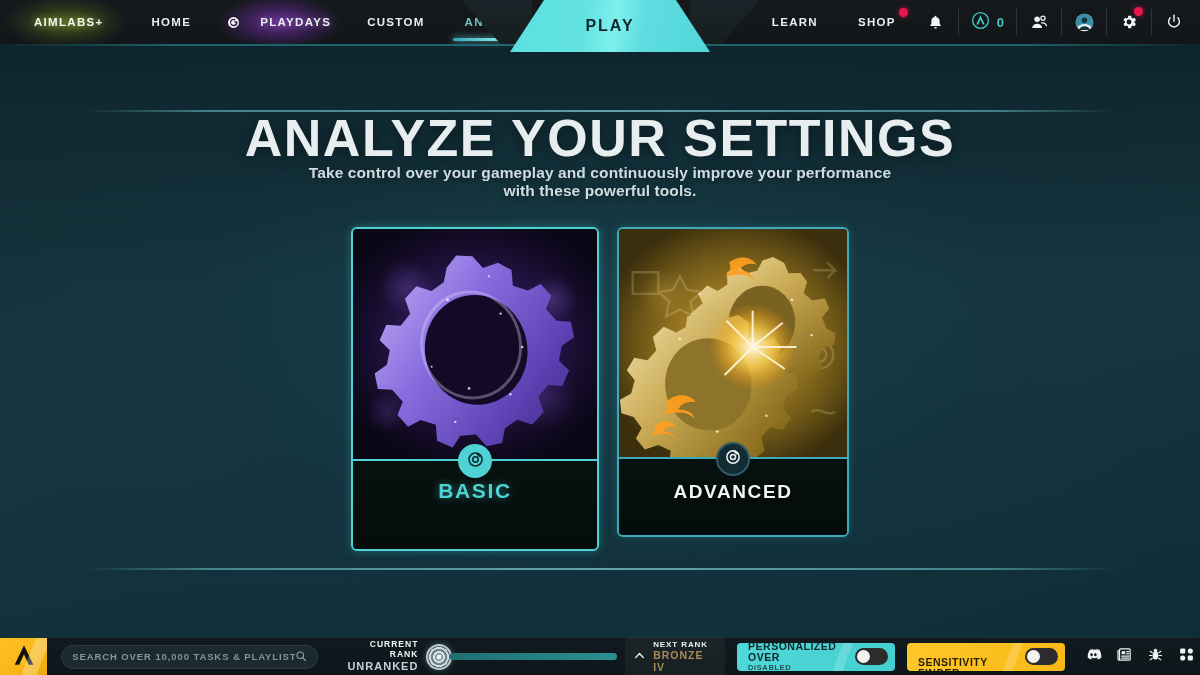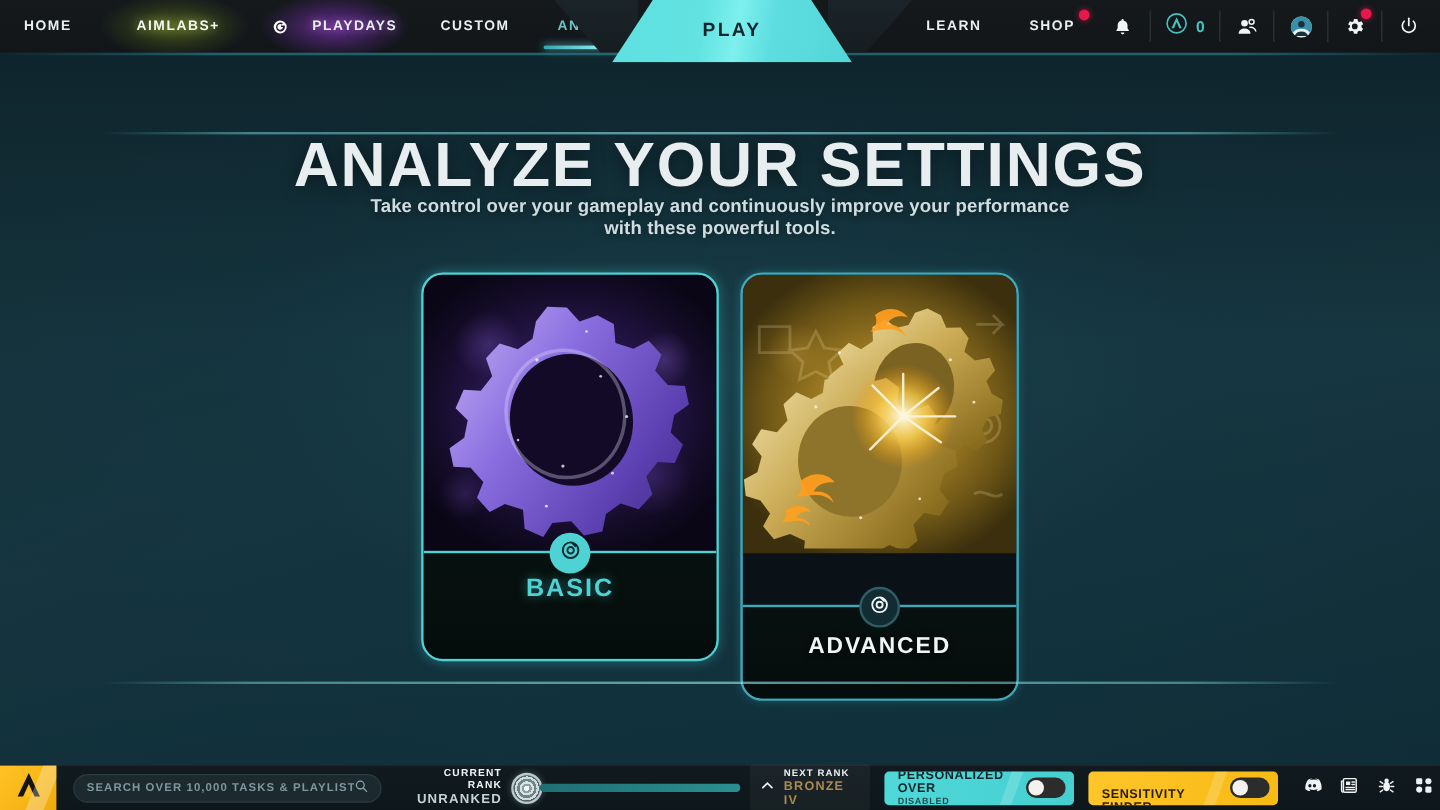--- a/index.html
+++ b/index.html
@@ -117,30 +117,30 @@
     font-size:15.5px; font-weight:bold; color:#cfdde1; line-height:1.18; letter-spacing:.1px;
     text-shadow:0 1px 6px rgba(0,0,0,0.4);
   }
 
   
   .cards{
     position:absolute; top:183px; left:0; right:0;
     display:flex; justify-content:center; align-items:flex-start; gap:18px;
   }
   .card{
-    position:relative; cursor:pointer; border-radius:18px; overflow:hidden;
+    position:relative; cursor:pointer; border-radius:6px; overflow:hidden;
   }
   .card.basic{
     width:248px; height:324px;
     border:2px solid #4fd2d4;
     box-shadow:0 0 10px rgba(79,210,212,0.35), inset 0 0 10px rgba(79,210,212,0.12);
     background:#071018;
   }
   .card.advanced{
-    width:232px; height:357px;
+    width:232px; height:310px;
     border:2px solid #3fa9b8;
     box-shadow:0 0 8px rgba(63,169,184,0.3);
     background:#0a1218;
   }
   .card-art{ position:absolute; left:0; right:0; top:0; overflow:hidden; }
   .card.basic .card-art{ height:234px;
     background:
       radial-gradient(circle 40px at 22% 25%, rgba(130,90,210,0.32), rgba(130,90,210,0) 70%),
       radial-gradient(circle 34px at 82% 30%, rgba(150,110,230,0.30), rgba(150,110,230,0) 70%),
       radial-gradient(circle 46px at 78% 72%, rgba(120,80,200,0.26), rgba(120,80,200,0) 70%),
@@ -256,25 +256,25 @@
   .bi{ width:28px;height:30px;display:flex;align-items:center;justify-content:center;cursor:pointer;color:#eef3f4; }
 </style>
 </head>
 <body>
 
 <div id="app">
 
   <div class="topnav">
 
     <div class="nav-left">
+      <div class="nav-item aimlabs">
+        <span>AIMLABS+</span>
+      </div>
       <div class="nav-item">
         <span>HOME</span>
-      </div>
-      <div class="nav-item aimlabs">
-        <span>AIMLABS+</span>
       </div>
       <div class="nav-item playdays">
         <span class="g-logo">
           <svg viewBox="0 0 24 24" width="13" height="13" fill="#ffffff">
             <path d="M12 2a10 10 0 1 0 0 20 10 10 0 0 0 0-20zm0 3.2a6.8 6.8 0 0 1 4.3 1.5l-1.9 1.6A4.3 4.3 0 1 0 16.3 12h-3.1V9.6h5.9c.1.5.1.9.1 1.4A6.8 6.8 0 1 1 12 5.2z"></path>
           </svg>
         </span>
         <span>PLAYDAYS</span>
       </div>
       <div class="nav-item">

